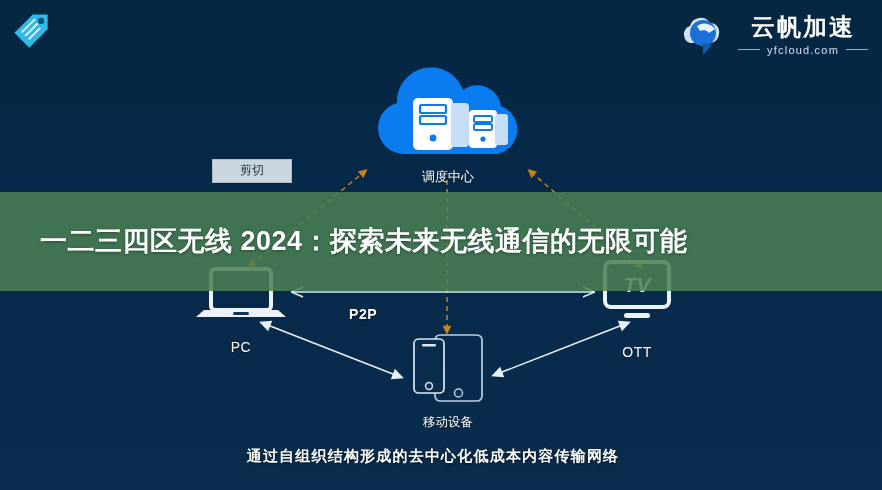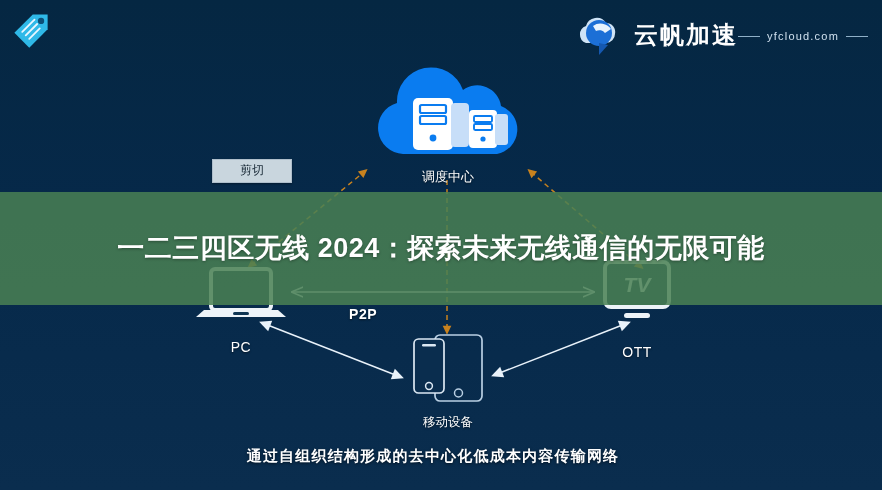--- a/index.html
+++ b/index.html
@@ -26,21 +26,21 @@
     font-size:20px; font-weight:bold; color:#eef4f8;
     letter-spacing:.5px; text-shadow:0 1px 2px rgba(0,0,0,.5);
   }
 
   
   .brand-right {
     position:absolute; right:14px; top:12px;
     display:flex; align-items:center; gap:10px;
   }
   .cloud-mark { width:52px; height:46px; display:block; }
-  .brand-right-text { display:flex; flex-direction:row; align-items:center; }
+  .brand-right-text { display:flex; flex-direction:column; align-items:center; }
   .brand-right-main {
     font-size:24px; font-weight:bold; color:#ffffff; letter-spacing:2px;
     line-height:1.1;
   }
   .brand-right-sub {
     display:flex; align-items:center; gap:7px;
     margin-top:3px;
     font-size:11px; color:#cfe0ee; letter-spacing:1.2px;
   }
   .brand-right-sub .rule { display:block; width:22px; height:1px; background:#8fb0c8; }
@@ -89,23 +89,23 @@
   #caption {
     position:absolute; left:0; right:16px; top:447px;
     text-align:center;
     font-size:15px; color:#ffffff; font-weight:bold;
     letter-spacing:1.2px;
     text-shadow:0 1px 3px rgba(0,0,0,.6);
   }
 
   
   #overlay-banner {
-    position:absolute; left:0; right:0; top:192px; height:113px;
+    position:absolute; left:0; right:0; top:192px; height:99px;
     background:rgba(73,128,84,.86);
-    display:flex; align-items:center; justify-content:center;
+    display:flex; align-items:center; 
     padding:0 40px;
     z-index:40;
   }
   #overlay-title {
     font-size:27px; font-weight:bold; color:#ffffff;
     line-height:1.28; text-align:center;
     letter-spacing:.5px;
     text-shadow:0 1px 3px rgba(0,0,0,.35);
     max-width:790px;
   }

